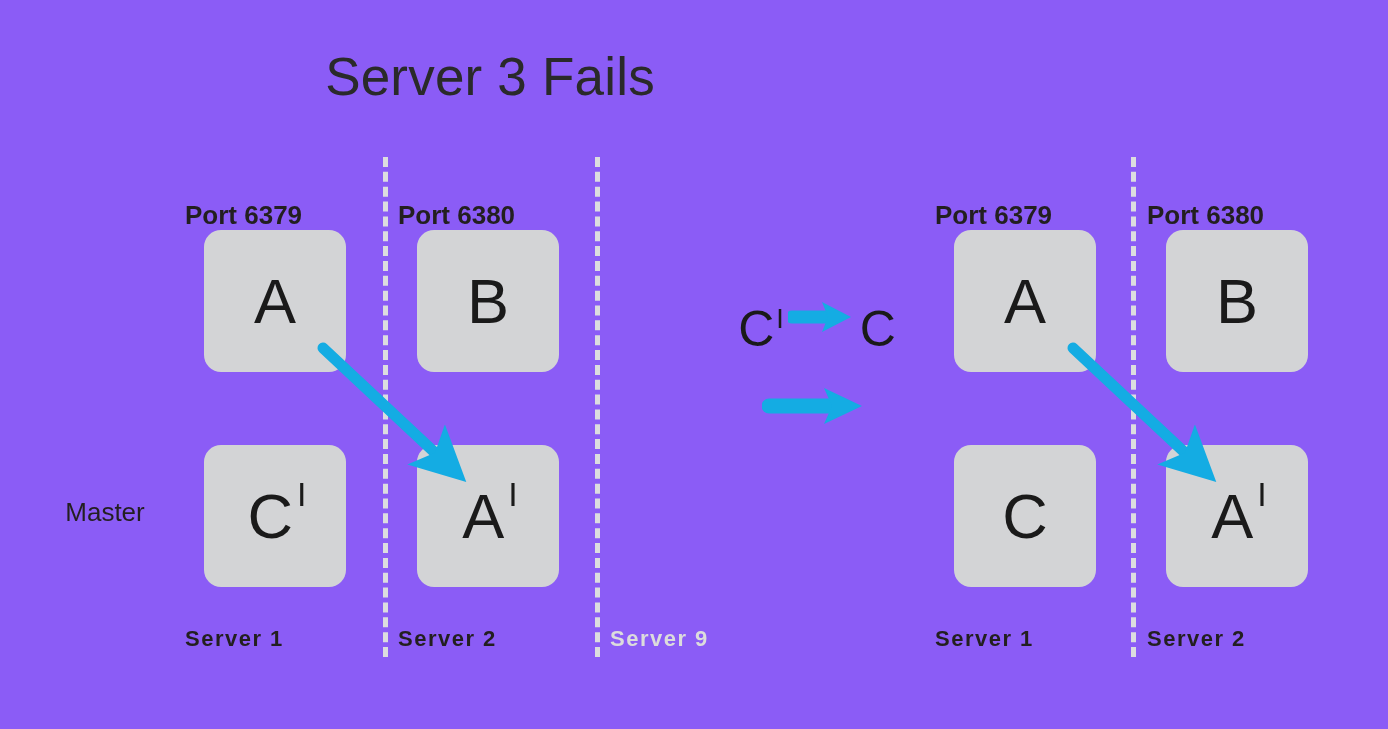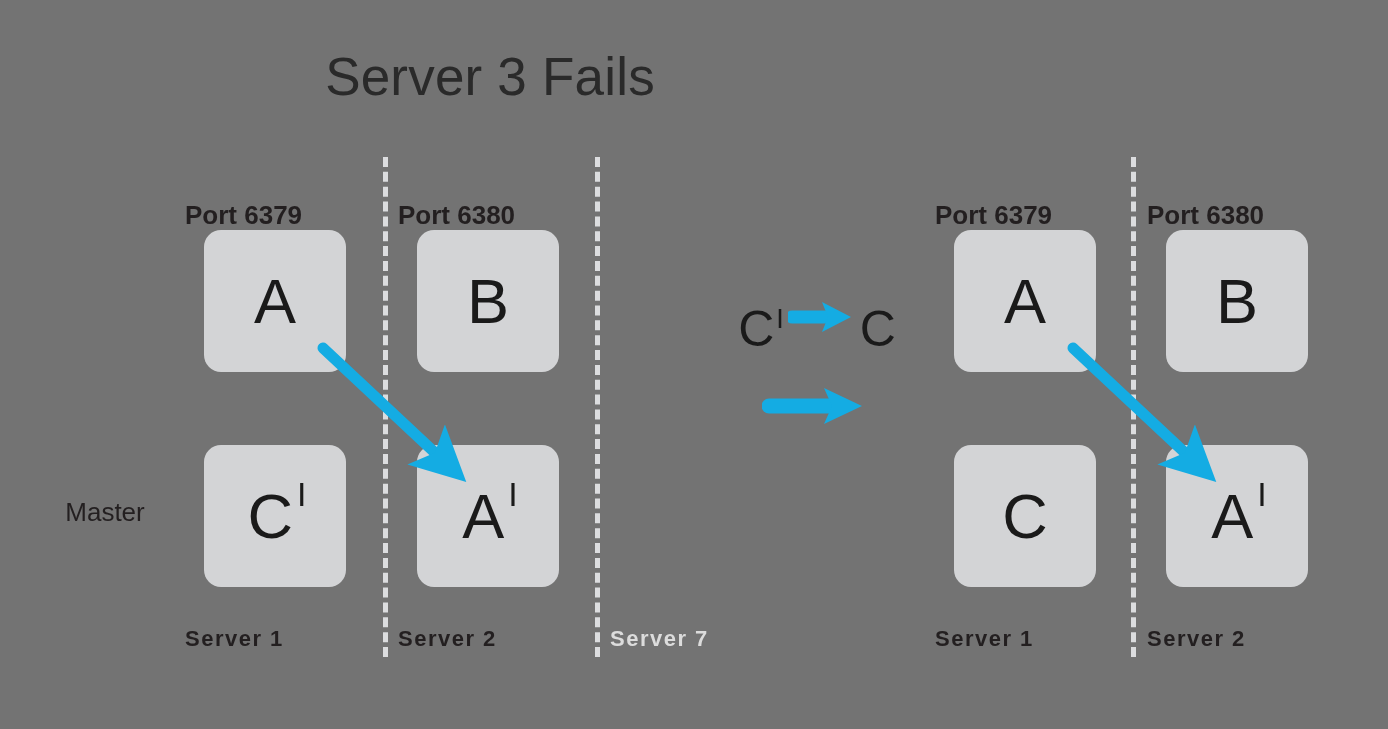--- a/index.html
+++ b/index.html
@@ -9,21 +9,21 @@
     background: #ffffff;
   }
   body {
     font-family: "Liberation Sans", sans-serif;
     color: #231f20;
   }
   #stage {
     position: relative;
     width: 1388px;
     height: 729px;
-    background: #737373;
+    background: #8b5cf6;
     overflow: hidden;
   }
 
   
   #title {
     position: absolute;
     left: 0;
     top: 46px;
     width: 980px;
     text-align: center;
@@ -202,21 +202,21 @@
     <div class="node replica">
       <div class="glyph">
         <span class="base">A</span>
           <span class="prime">I</span>
       </div>
     </div>
     <div class="server-label">Server 2</div>
   </div>
 
   <div class="col" style="left:610px;">
-    <div class="server-label failed">Server 7</div>
+    <div class="server-label failed">Server 9</div>
   </div>
 
   <svg id="arrow-left" class="failover-arrow" width="160" height="150" viewBox="0 0 160 150">
     <defs>
       <marker id="ahL" markerWidth="5" markerHeight="5" refX="2.6" refY="2.5" orient="auto" markerUnits="strokeWidth">
         <path d="M0,0 L5,2.5 L0,5 L1.1,2.5 Z" fill="#14ace3"></path>
       </marker>
     </defs>
     <line x1="8" y1="8" x2="132" y2="124" stroke="#14ace3" stroke-width="11" stroke-linecap="round" marker-end="url(#ahL)"></line>
   </svg>

